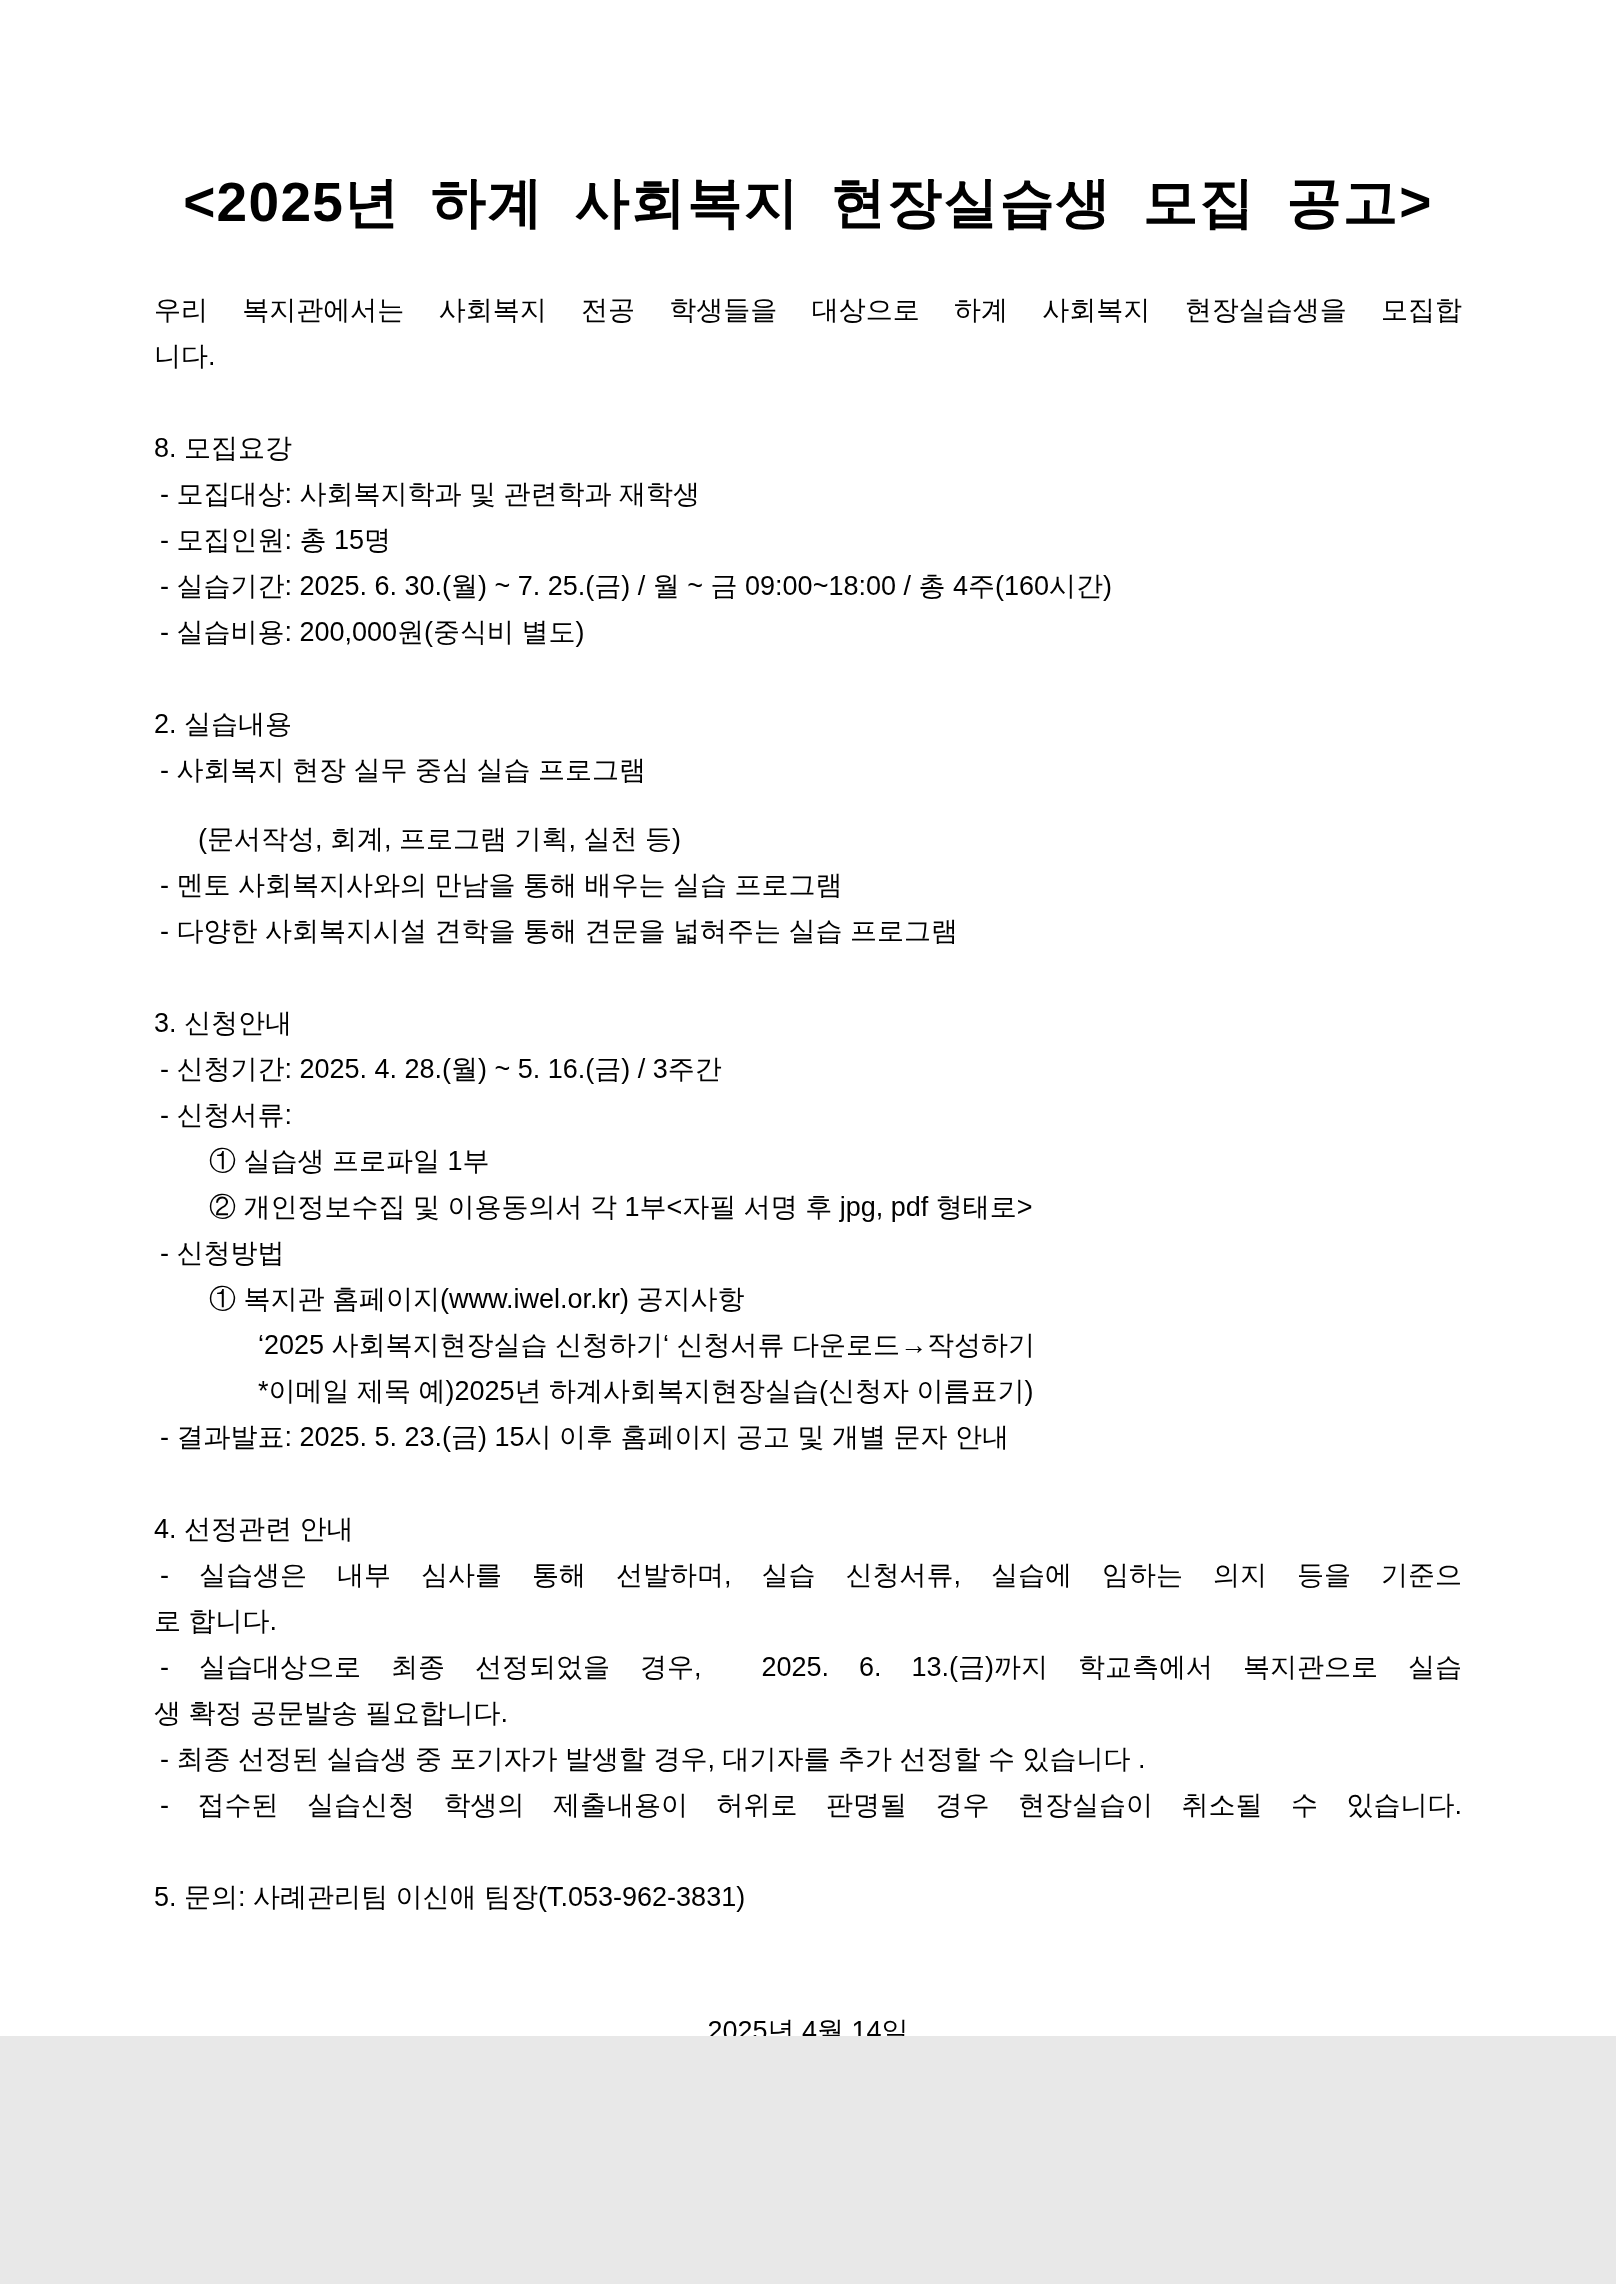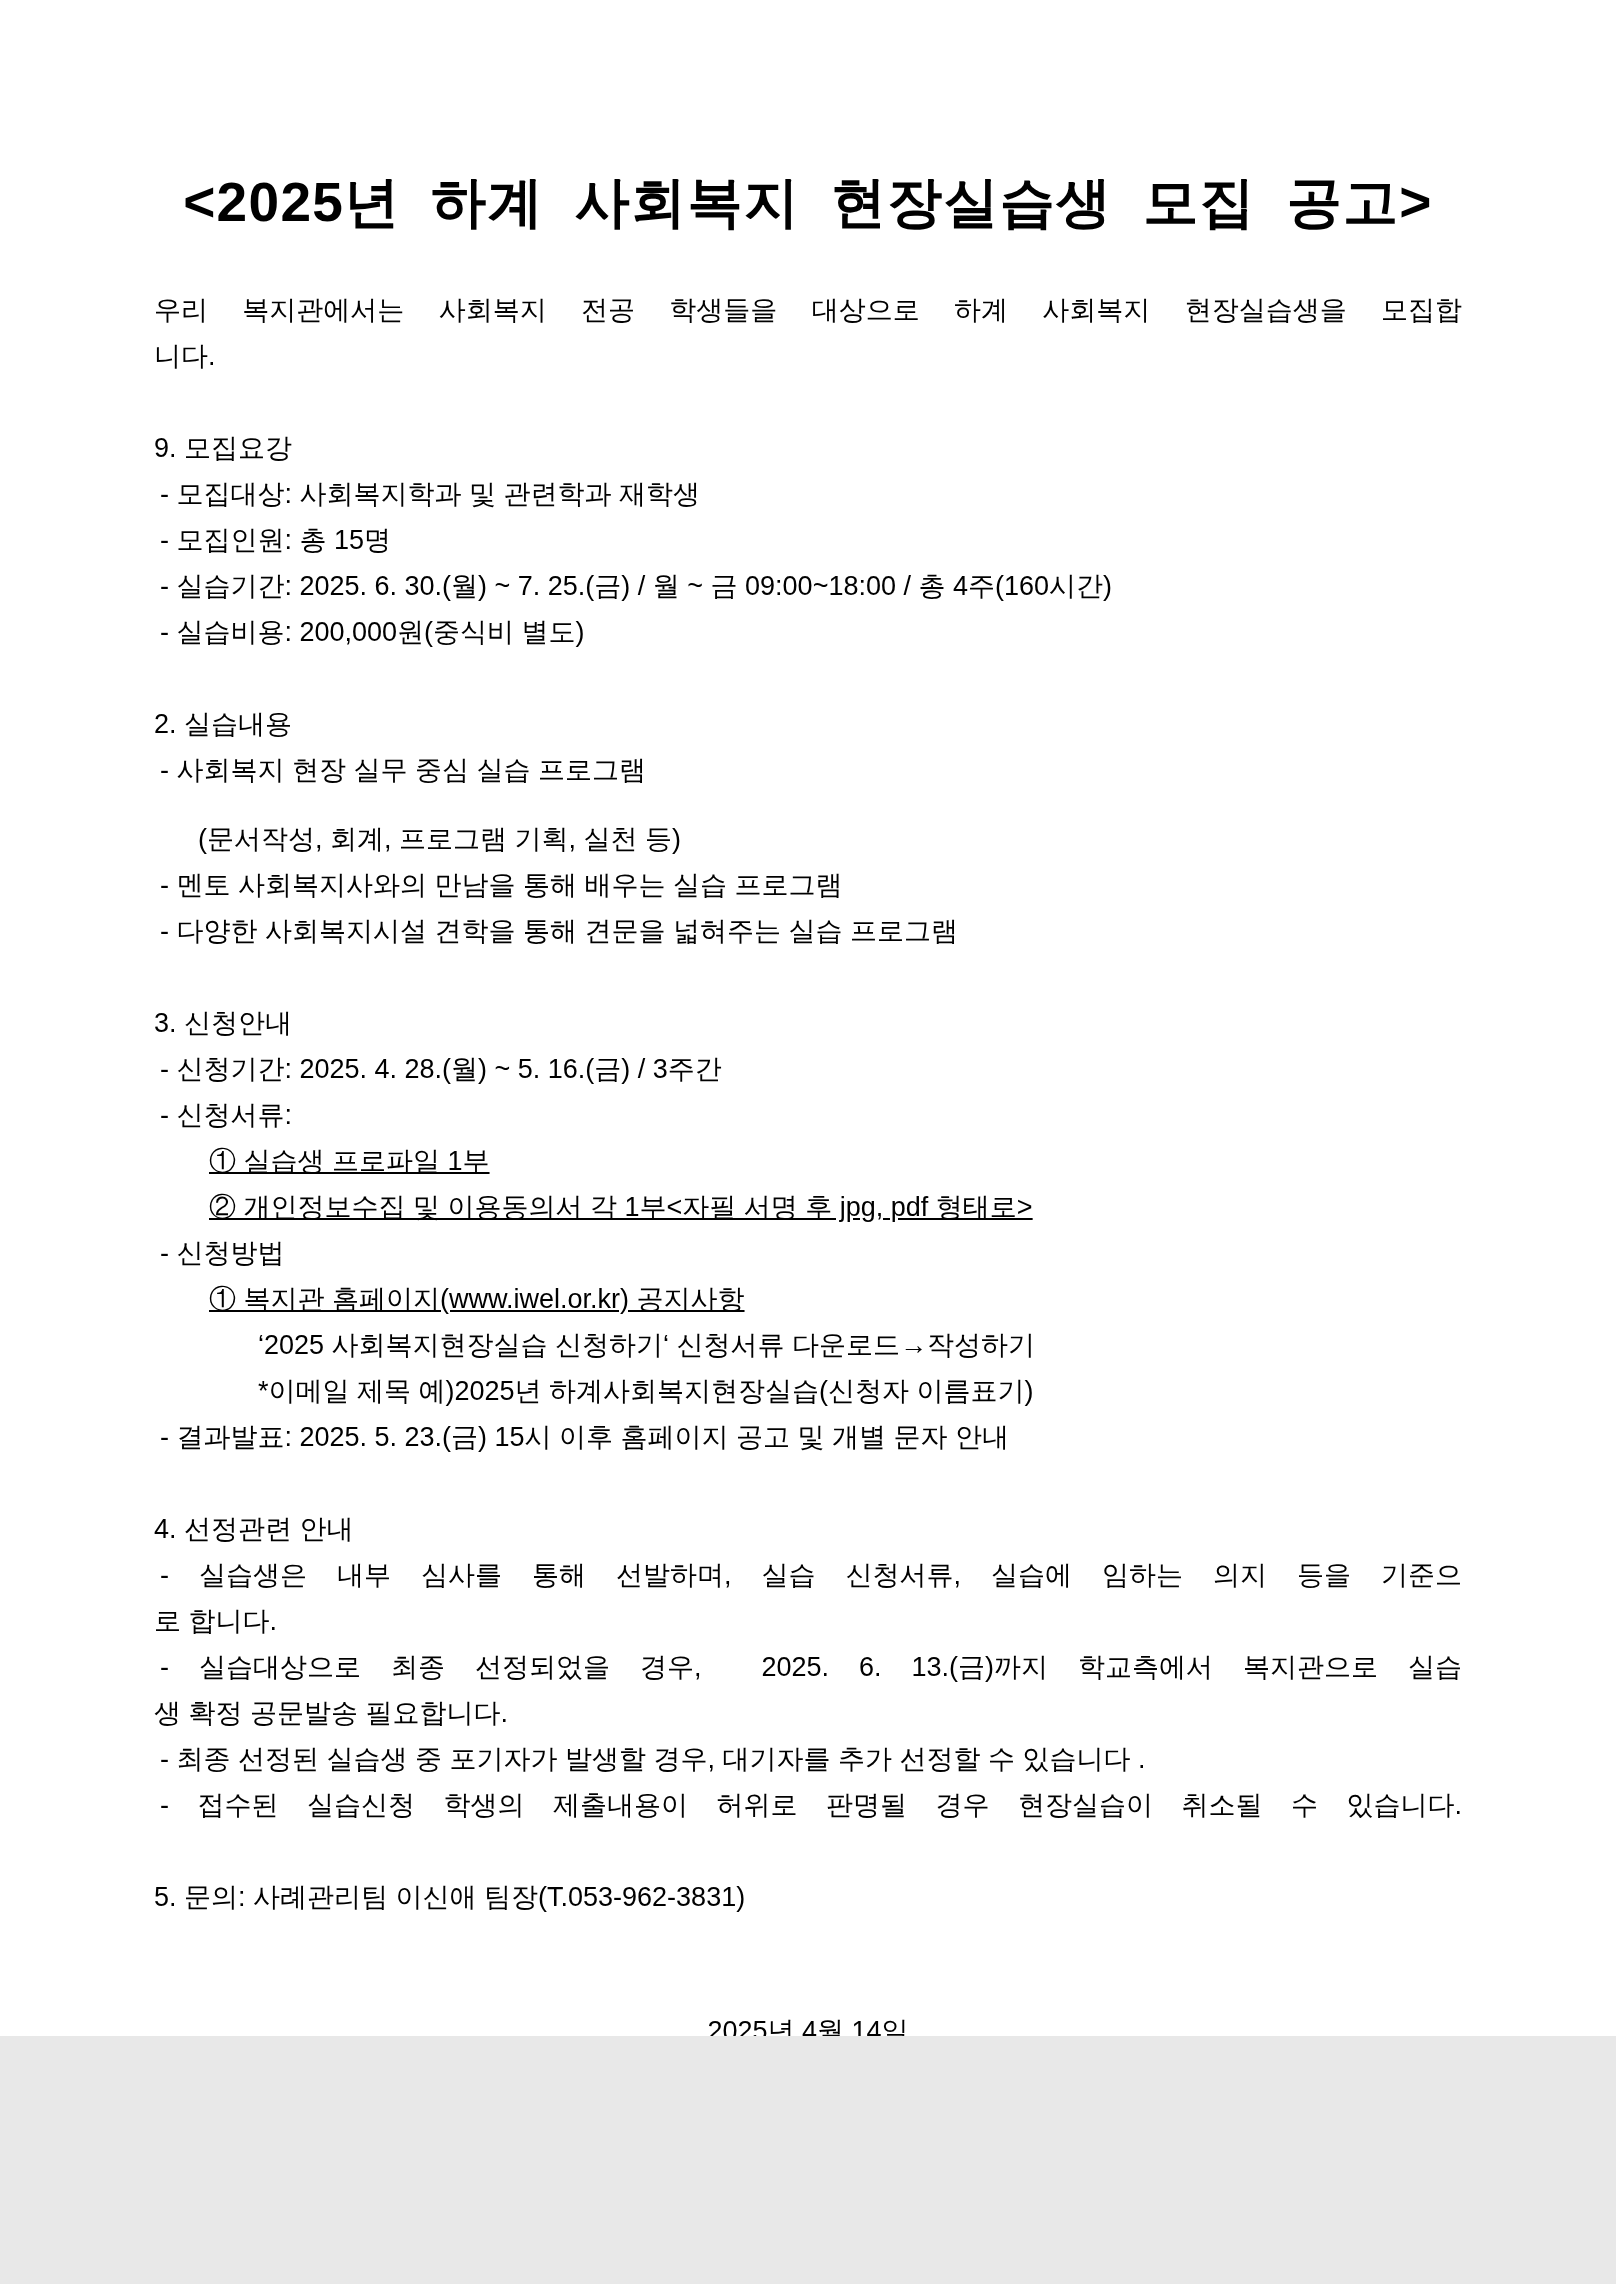--- a/index.html
+++ b/index.html
@@ -36,21 +36,21 @@
     line-height: 46px;
     min-height: 46px;
     white-space: pre-wrap;
     word-break: keep-all;
   }
   .blank { height: 46px; }
   .blank-sm { height: 42px; }
   
   .ind-dash { padding-left: 5.9px; }     
   .ind-paren { padding-left: 44px; margin-top: 23px; }   
-  .ind-circ { padding-left: 55px; text-decoration: underline; }    
+  .ind-circ { padding-left: 55px; }    
   .ind-sub { padding-left: 104px; }    
   
   .stretch {
     text-align: justify;
     text-align-last: justify;
   }
   .center { text-align: center; }
   .email-link {
     color: var(--link-color);
     text-decoration: underline;
@@ -72,21 +72,21 @@
 
   <div class="doc-title">&lt;2025년 하계 사회복지 현장실습생 모집 공고&gt;</div>
 
   <div class="blank"></div>
 
   <div class="line stretch">우리 복지관에서는 사회복지 전공 학생들을 대상으로 하계 사회복지 현장실습생을 모집합</div>
   <div class="line">니다.</div>
 
   <div class="blank"></div>
 
-  <div class="line">9. 모집요강</div>
+  <div class="line">8. 모집요강</div>
   <div class="line ind-dash">- 모집대상: 사회복지학과 및 관련학과 재학생</div>
   <div class="line ind-dash">- 모집인원: 총 15명</div>
   <div class="line ind-dash">- 실습기간: 2025. 6. 30.(월) ~ 7. 25.(금) / 월 ~ 금 09:00~18:00 / 총 4주(160시간)</div>
   <div class="line ind-dash">- 실습비용: 200,000원(중식비 별도)</div>
 
   <div class="blank"></div>
 
   <div class="line">2. 실습내용</div>
   <div class="line ind-dash">- 사회복지 현장 실무 중심 실습 프로그램</div>
   <div class="line ind-paren">(문서작성, 회계, 프로그램 기획, 실천 등)</div>

